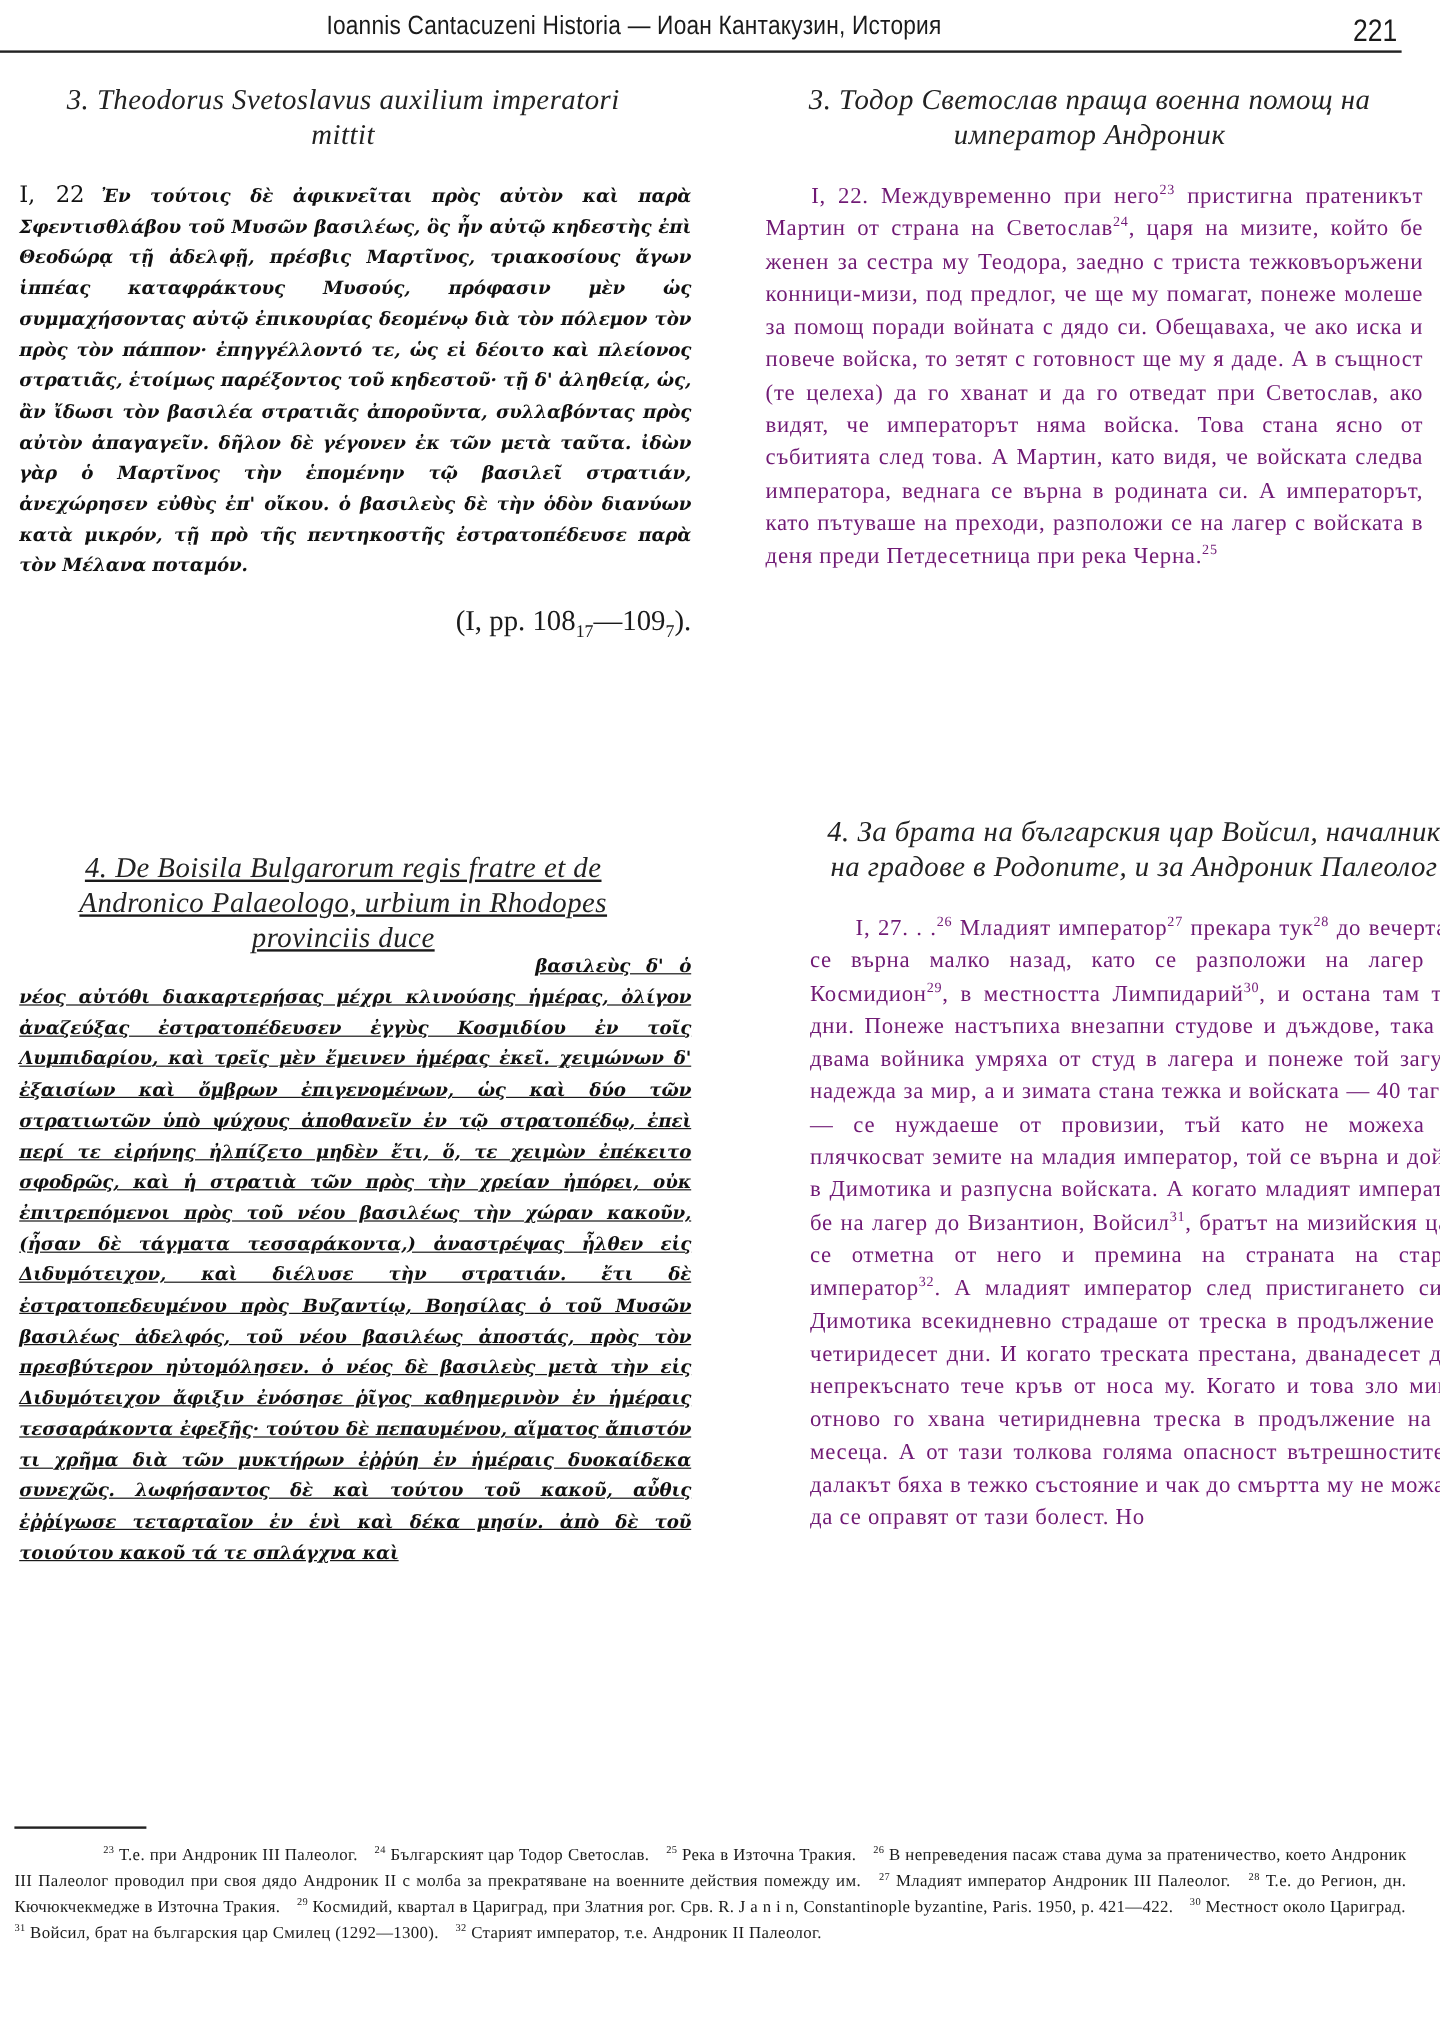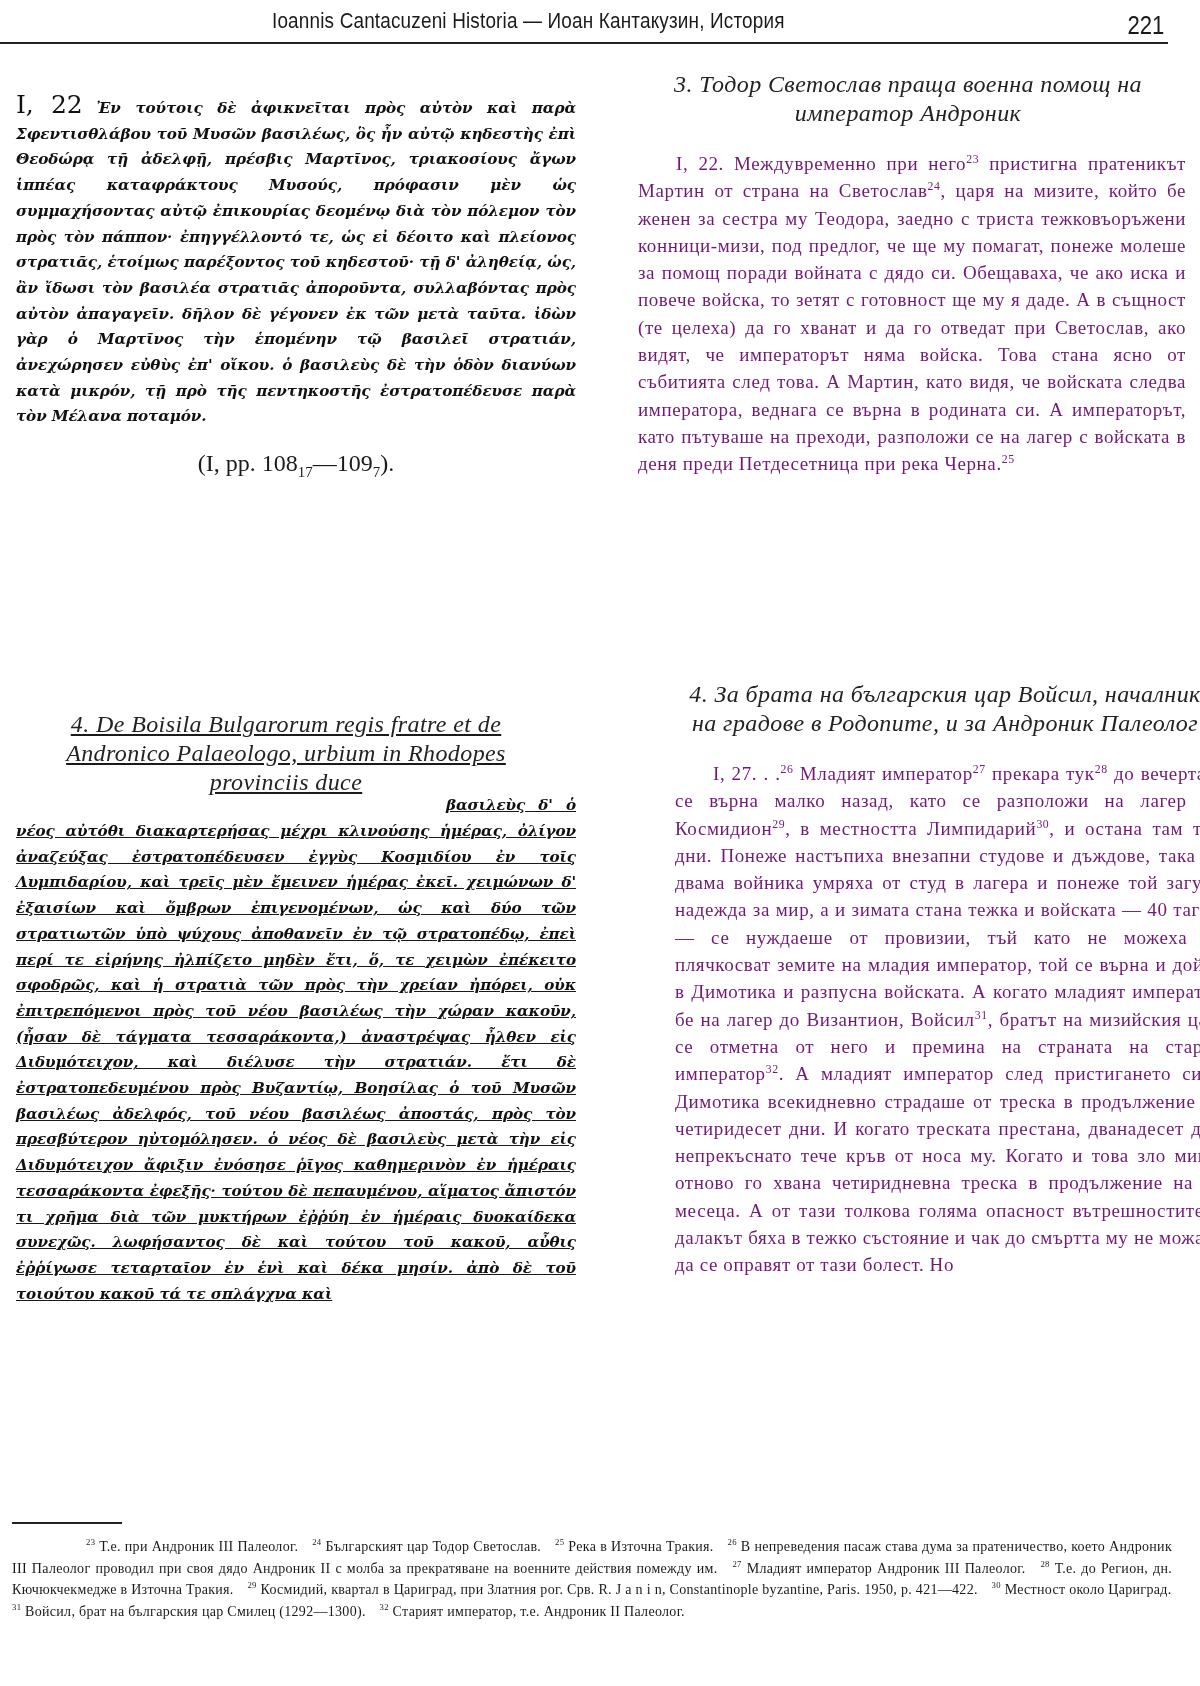--- a/index.html
+++ b/index.html
@@ -27,29 +27,29 @@
   .col-right { left: 638px; width: 548px; }
   .sec-title {
     text-align: center; font-style: italic; font-size: 24px; line-height: 29px;
     font-family: "Liberation Serif", serif; color: #222; letter-spacing: 0.4px;
   }
   .greek {
     font-family: "DejaVu Serif", serif; font-style: italic; font-weight: bold;
     font-size: 15.2px; line-height: 25.7px; text-align: justify; color: #111;
     letter-spacing: -0.1px;
   }
-  .greek .ref { font-style: normal; font-weight: normal; font-size: 25px; margin-right: 14px; margin-top: 44px; }
+  .greek .ref { font-style: normal; font-weight: normal; font-size: 19px; margin-right: 14px; margin-top: 44px; }
   .cyr {
     font-family: "Liberation Serif", serif; font-size: 19px; line-height: 27.3px;
     text-align: justify; color: #701a75; letter-spacing: 0.6px;
   }
   .cyr p, .greek p { margin: 0; }
   .indent { text-indent: 38px; }
   .citation {
-    font-family: "Liberation Serif", serif; font-size: 24px; text-align: center; margin-top: 20px;
+    font-family: "Liberation Serif", serif; font-size: 24px; text-align: right; margin-top: 20px;
   }
   sup, sub { font-size: 62%; line-height: 0; }
   .footnotes {
     position: absolute; left: 12px; top: 1522px; width: 1160px;
     font-family: "Liberation Serif", serif; font-size: 14px; line-height: 21.5px;
     text-align: justify; color: #1a1a1a; letter-spacing: 0.3px;
   }
   .fn-rule { width: 110px; height: 2px; background: #222; margin-bottom: 12px; }
   .fn-body { text-indent: 74px; }
   .fn { margin-right: 10px; }
@@ -57,20 +57,21 @@
 </head>
 <body>
 
 <div class="header">
   <div class="running-title">Ioannis Cantacuzeni Historia — Иоан Кантакузин, История</div>
   <div class="page-number">221</div>
   <div class="header-rule"></div>
 </div>
 
 <div class="col col-left" style="top:70px;">
+  <div class="sec-title" style="width:520px;margin-left:10px;">3. Theodorus Svetoslavus auxilium imperatori mittit</div>
   <div class="greek" style="margin-top:22px;">
     <p><span class="ref">I, 22</span><span>Ἐν τούτοις δὲ ἀφικνεῖται πρὸς αὐτὸν καὶ παρὰ Σφεντισθλάβου τοῦ Μυσῶν βασιλέως, ὃς ἦν αὐτῷ κηδεστὴς ἐπὶ Θεοδώρᾳ τῇ ἀδελφῇ, πρέσβις Μαρτῖνος, τριακοσίους ἄγων ἱππέας καταφράκτους Μυσούς, πρόφασιν μὲν ὡς συμμαχήσοντας αὐτῷ ἐπικουρίας δεομένῳ διὰ τὸν πόλεμον τὸν πρὸς τὸν πάππον· ἐπηγγέλλοντό τε, ὡς εἰ δέοιτο καὶ πλείονος στρατιᾶς, ἑτοίμως παρέξοντος τοῦ κηδεστοῦ· τῇ δ' ἀληθείᾳ, ὡς, ἂν ἴδωσι τὸν βασιλέα στρατιᾶς ἀποροῦντα, συλλαβόντας πρὸς αὐτὸν ἀπαγαγεῖν. δῆλον δὲ γέγονεν ἐκ τῶν μετὰ ταῦτα. ἰδὼν γὰρ ὁ Μαρτῖνος τὴν ἑπομένην τῷ βασιλεῖ στρατιάν, ἀνεχώρησεν εὐθὺς ἐπ' οἴκου. ὁ βασιλεὺς δὲ τὴν ὁδὸν διανύων κατὰ μικρόν, τῇ πρὸ τῆς πεντηκοστῆς ἐστρατοπέδευσε παρὰ τὸν Μέλανα ποταμόν.</span></p>
   </div>
   <div class="citation"><span>(I, pp. 108</span><sub>17</sub><span>—109</span><sub>7</sub><span>).</span></div>
 </div>
 
 <div class="col col-right" style="top:70px;">
   <div class="sec-title" style="width:540px;">3. Тодор Светослав праща военна помощ на император Андроник</div>
   <div class="cyr indent" style="margin-top:22px;">I, 22. Междувременно при него<sup>23</sup> пристигна пратеникът Мартин от страна на Светослав<sup>24</sup>, царя на мизите, който бе женен за сестра му Теодора, заедно с триста тежковъоръжени конници-мизи, под предлог, че ще му помагат, понеже молеше за помощ поради войната с дядо си. Обещаваха, че ако иска и повече войска, то зетят с готовност ще му я даде. А в същност (те целеха) да го хванат и да го отведат при Светослав, ако видят, че императорът няма войска. Това стана ясно от събитията след това. А Мартин, като видя, че войската следва императора, веднага се върна в родината си. А императорът, като пътуваше на преходи, разположи се на лагер с войската в деня преди Петдесетница при река Черна.<sup>25</sup></div>
 </div>

